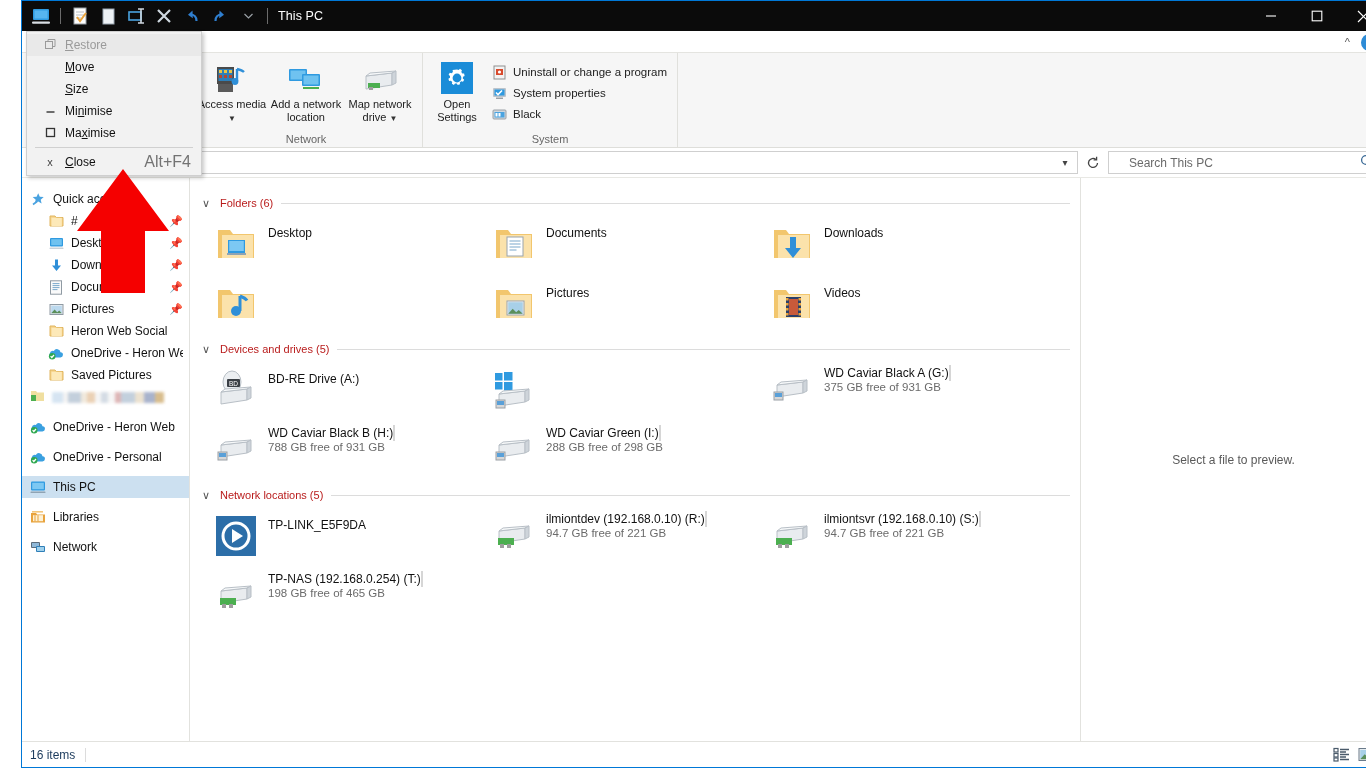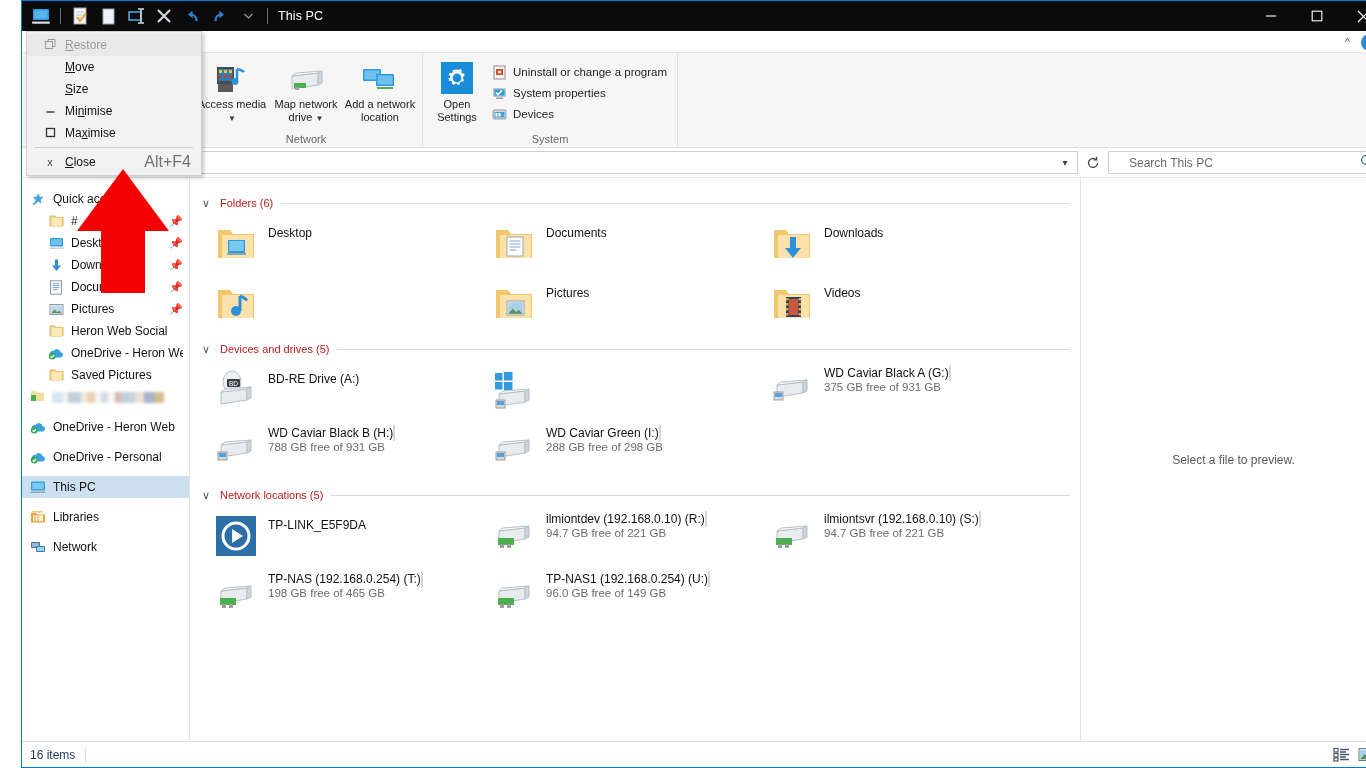--- a/index.html
+++ b/index.html
@@ -299,40 +299,40 @@
                 <path d="M22 6v12" stroke="#2f8fd8" stroke-width="2.4"></path>
                 <circle cx="20" cy="18.5" r="3.4" fill="#2f8fd8"></circle>
                 <path d="M22 6c4 1 6 2 7 3" stroke="#2f8fd8" stroke-width="2.4" fill="none"></path>
               </svg>
             </div>
             <div class="lbl"><span>Access media</span> <span class="caret">▼</span></div>
           </div>
           <div class="big-btn">
             <div class="ico">
               <svg width="40" height="32" viewBox="0 0 40 32">
+                <rect x="3" y="6" width="18" height="12" rx="1" fill="#2f9ae0"></rect>
+                  <rect x="4.5" y="7.5" width="15" height="9" fill="#6fc2f0"></rect>
+                <rect x="16" y="11" width="18" height="12" rx="1" fill="#2f9ae0"></rect>
+                  <rect x="17.5" y="12.5" width="15" height="9" fill="#6fc2f0"></rect>
+                <rect x="17" y="24" width="16" height="2" fill="#4caf50"></rect>
+              </svg>
+            </div>
+            <div class="lbl">Add a network location</div>
+          </div>
+          <div class="big-btn">
+            <div class="ico">
+              <svg width="40" height="32" viewBox="0 0 40 32">
                 <path d="M6 13l26-3v12l-26 4z" fill="#e9ecef" stroke="#b8bfc6"></path>
                 <path d="M6 13l4-3 26-2-4 2z" fill="#f7f9fa" stroke="#b8bfc6"></path>
                 <path d="M32 10l4-2v12l-4 2z" fill="#ced4da" stroke="#b8bfc6"></path>
                 <rect x="8" y="20" width="12" height="5" fill="#4caf50"></rect>
                 <rect x="9" y="24" width="4" height="3" fill="#9e9e9e"></rect>
               </svg>
             </div>
             <div class="lbl"><span>Map network drive</span> <span class="caret">▼</span></div>
-          </div>
-          <div class="big-btn">
-            <div class="ico">
-              <svg width="40" height="32" viewBox="0 0 40 32">
-                <rect x="3" y="6" width="18" height="12" rx="1" fill="#2f9ae0"></rect>
-                  <rect x="4.5" y="7.5" width="15" height="9" fill="#6fc2f0"></rect>
-                <rect x="16" y="11" width="18" height="12" rx="1" fill="#2f9ae0"></rect>
-                  <rect x="17.5" y="12.5" width="15" height="9" fill="#6fc2f0"></rect>
-                <rect x="17" y="24" width="16" height="2" fill="#4caf50"></rect>
-              </svg>
-            </div>
-            <div class="lbl">Add a network location</div>
           </div>
         </div>
         <div class="rgroup-label">Network</div>
       </div>
 
       <div class="rgroup">
         <div class="rgroup-items">
           <div class="big-btn" style="width:56px">
             <div class="ico">
               <svg width="34" height="34" viewBox="0 0 34 34">
@@ -367,21 +367,21 @@
             </div>
             <div class="small-btn">
               <span class="ico">
                 <svg width="15" height="15" viewBox="0 0 15 15">
                     <rect x="1" y="3" width="13" height="9" rx="1" fill="#cfd6dd" stroke="#9aa0a6"></rect>
                     <rect x="2.5" y="5" width="10" height="5.5" fill="#4aa3e0"></rect>
                     <rect x="3.5" y="6" width="2" height="3.5" fill="#fff"></rect>
                     <rect x="6.5" y="6" width="2" height="3.5" fill="#fff"></rect>
                   </svg>
               </span>
-              <span>Devices</span>
+              <span>Black</span>
             </div>
           </div>
         </div>
         <div class="rgroup-label">System</div>
       </div>
     </div>
   </div>
 
   <div class="addrbar">
     <div class="nav-btns">
@@ -867,37 +867,20 @@
                 <rect x="16" y="31" width="4" height="4" fill="#9e9e9e"></rect>
             </svg>
           </span>
           <span class="tbody">
             <span class="tname">TP-NAS (192.168.0.254) (T:)</span>
             <span class="meter"><span class="fill" style="width:57%;background:#26a0da"></span></span>
             <span class="tfree">198 GB free of 465 GB</span>
           </span>
         </div>
 
-        <div class="tile drive">
-          <span class="ticon">
-            <svg width="46" height="46" viewBox="0 0 46 46">
-              <path d="M8 18l26-3v11l-26 4z" fill="#e9ecef" stroke="#b8bfc6"></path>
-              <path d="M8 18l4-3 26-2-4 2z" fill="#f7f9fa" stroke="#b8bfc6"></path>
-              <path d="M34 15l4-2v11l-4 2z" fill="#ced4da" stroke="#b8bfc6"></path>
-              <rect x="7" y="25" width="16" height="7" fill="#4caf50"></rect>
-                <rect x="9" y="31" width="4" height="4" fill="#9e9e9e"></rect>
-                <rect x="16" y="31" width="4" height="4" fill="#9e9e9e"></rect>
-            </svg>
-          </span>
-          <span class="tbody">
-            <span class="tname">TP-NAS1 (192.168.0.254) (U:)</span>
-            <span class="meter"><span class="fill" style="width:36%;background:#26a0da"></span></span>
-            <span class="tfree">96.0 GB free of 149 GB</span>
-          </span>
-        </div>
       </div>
     </div>
 
     <div class="preview">
       <span class="preview-txt">Select a file to preview.</span>
     </div>
   </div>
 
   <div class="statusbar">
     <span class="status-text">16 items</span>

